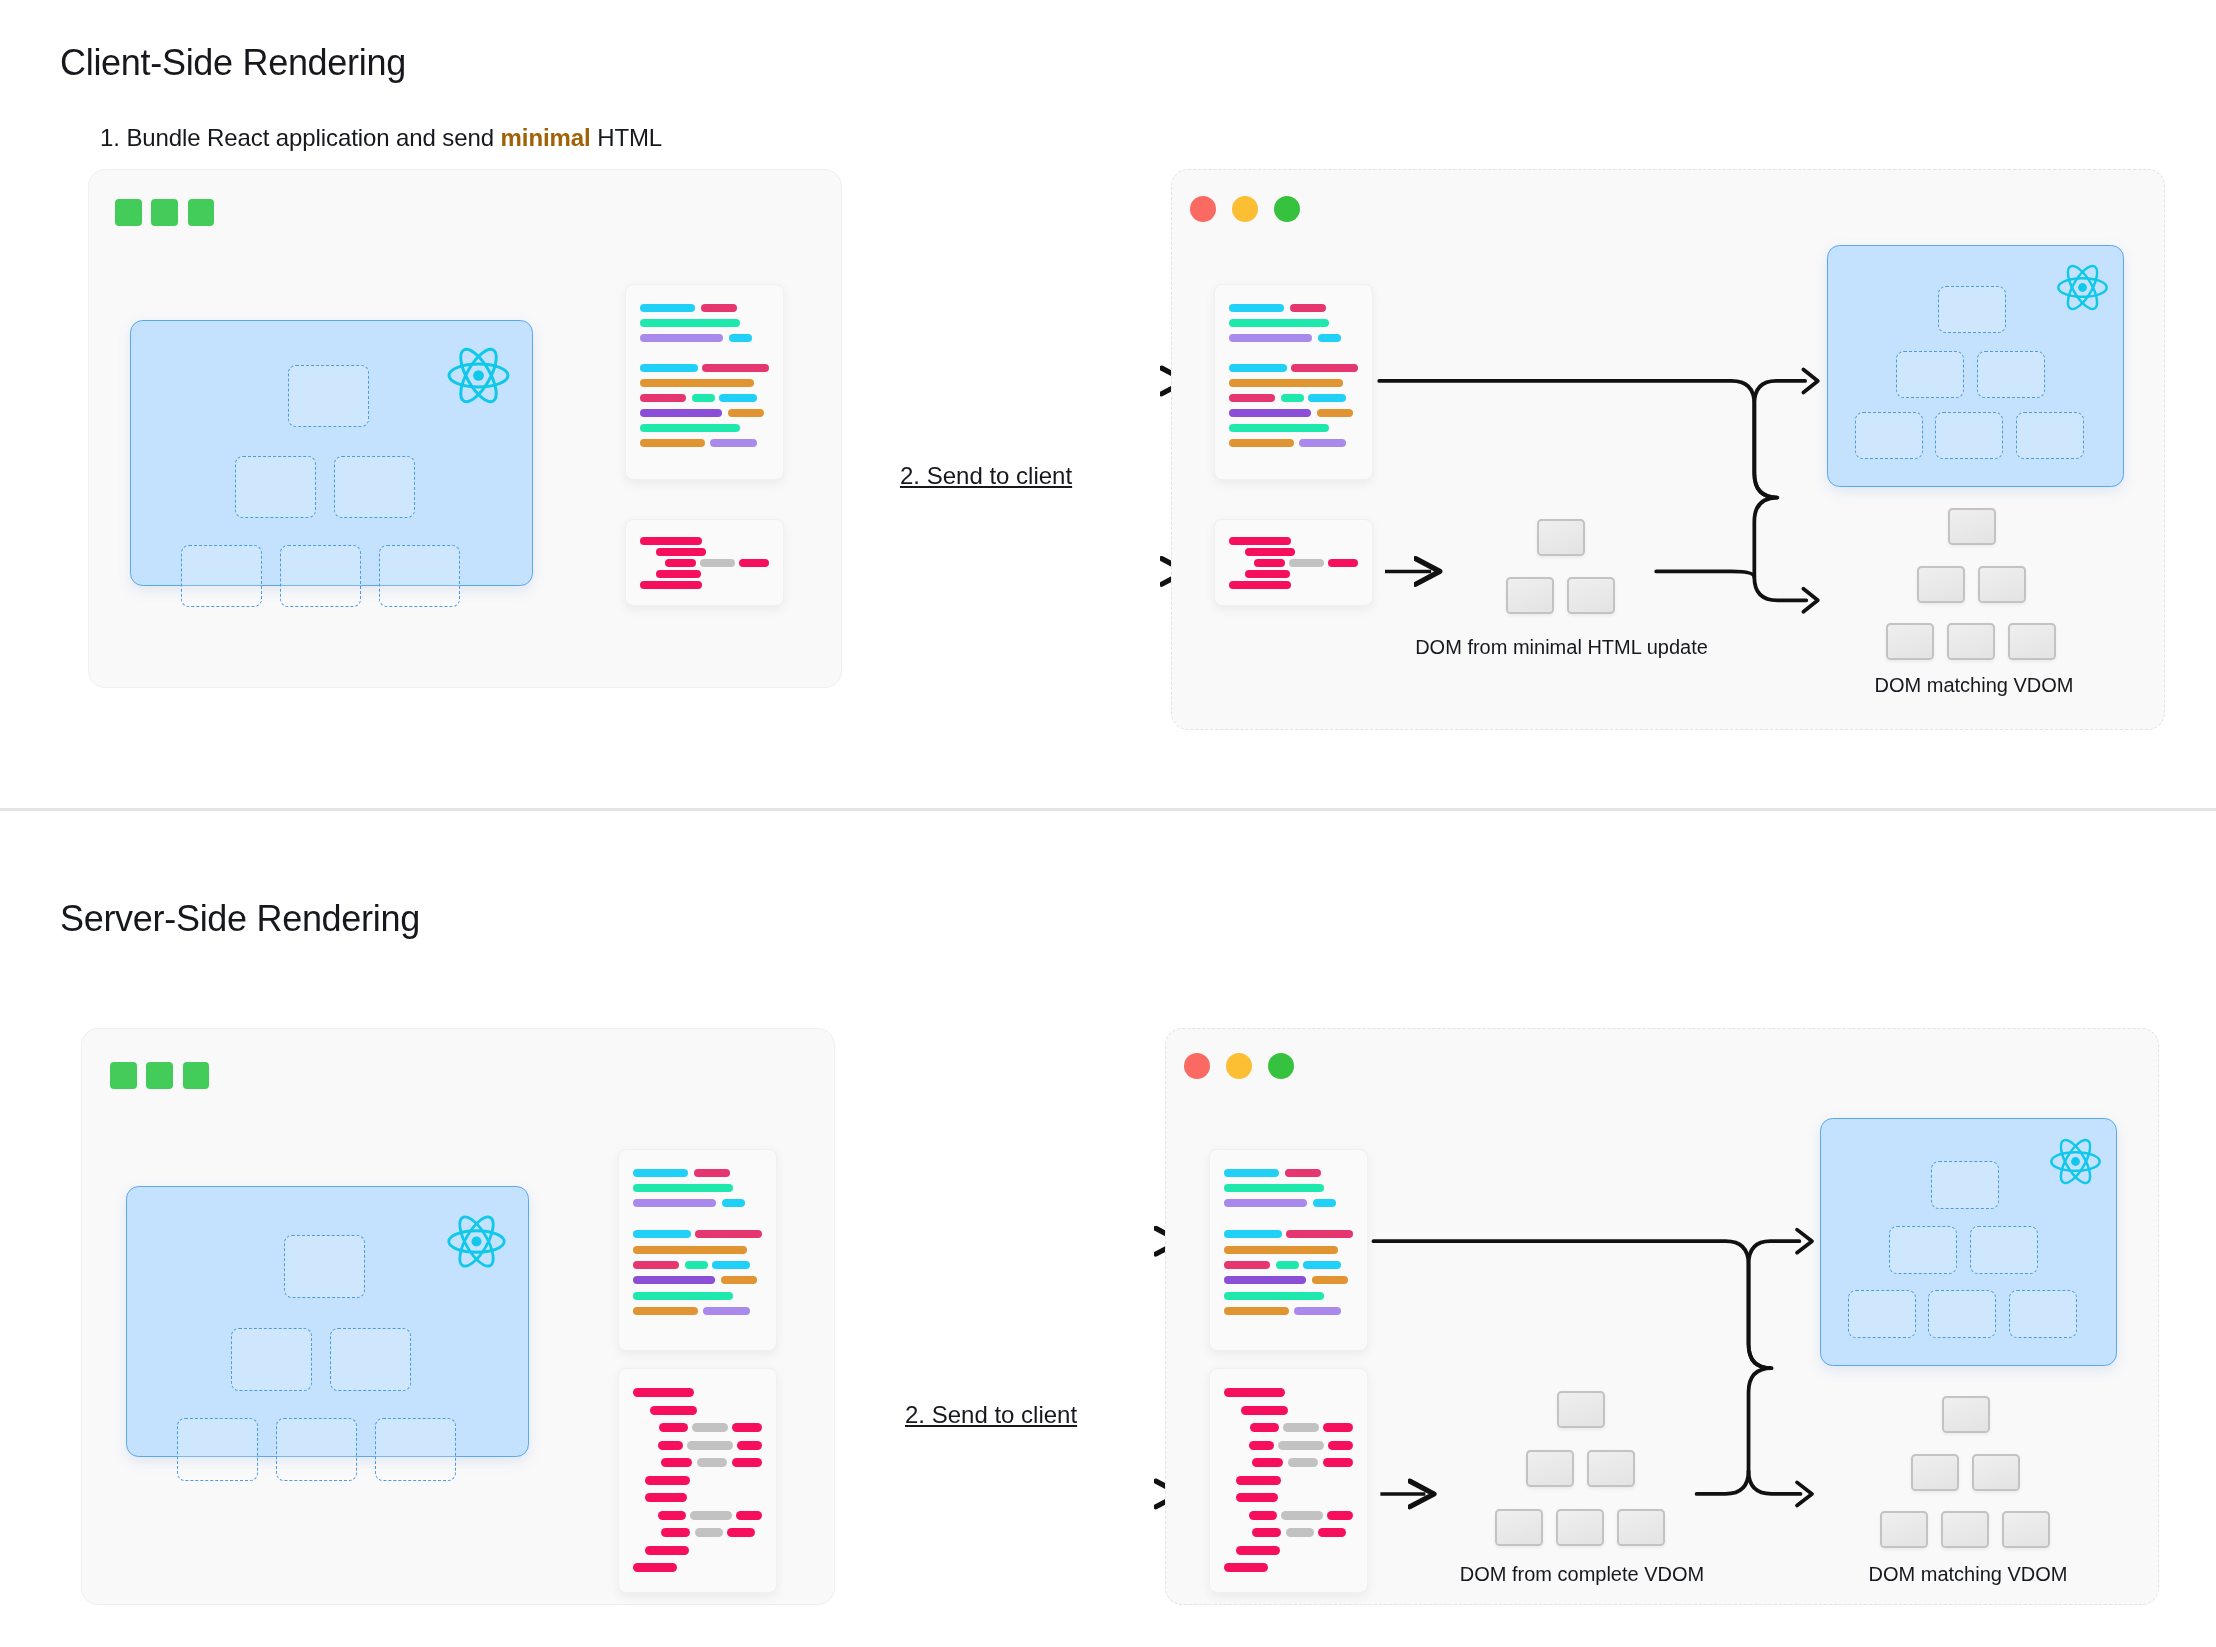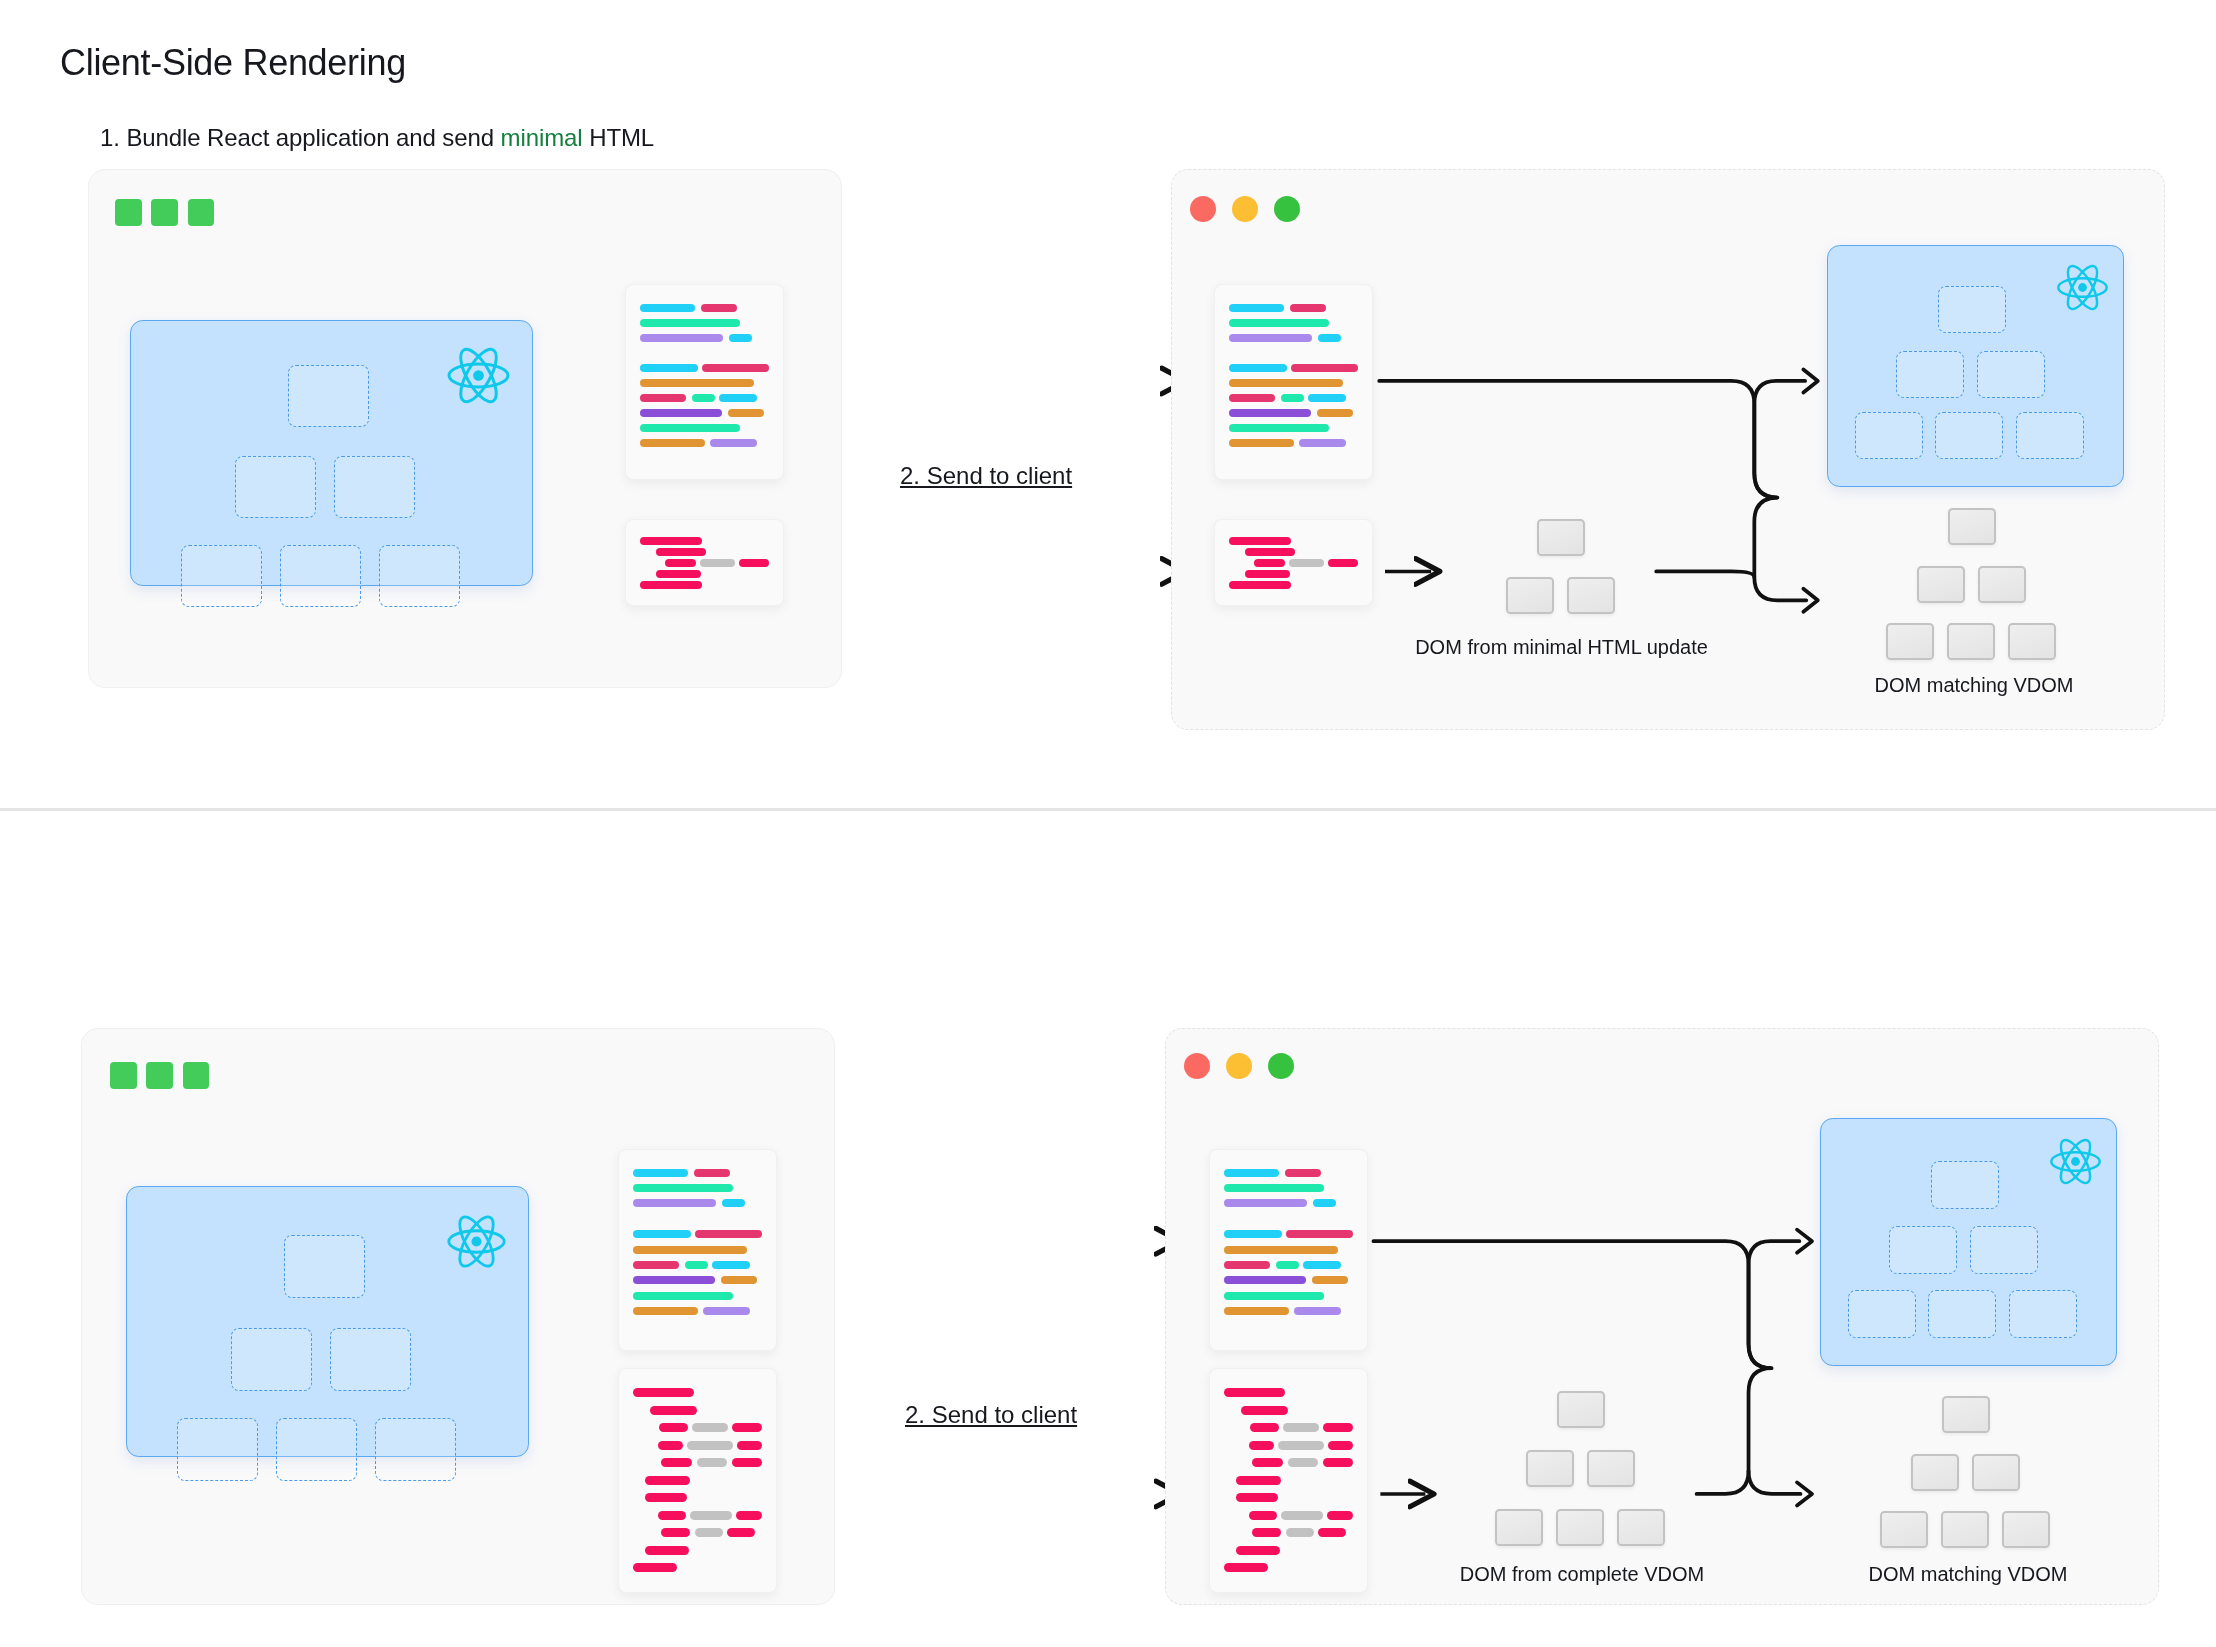--- a/index.html
+++ b/index.html
@@ -33,21 +33,21 @@
   #ssr-title { left: 60px; top: 898px; }
 
   .step-label {
     position: absolute;
     font-size: 24px;
     font-weight: 400;
     color: #16181d;
     white-space: nowrap;
     letter-spacing: -0.1px;
   }
-  .step-label .hl-pink { color: #15803d; }
+  .step-label .hl-pink { color: #a16207; font-weight: bold; }
   .step-label .hl-teal { color: #14d8a8; }
 
   
   .panel {
     position: absolute;
     background: #f9f9fa;
     border: 1.2px solid #efefef;
     border-radius: 17.3px;
   }
   .panel.dashed {
@@ -405,20 +405,21 @@
       <path d="M3125,640 L3150,660 L3125,680" fill="none" stroke="#111" stroke-width="6.5" stroke-linecap="round" stroke-linejoin="round"></path>
       <path d="M3125,1020 L3150,1040 L3125,1060" fill="none" stroke="#111" stroke-width="6.5" stroke-linecap="round" stroke-linejoin="round"></path>
     </svg>
 
   </div>
 
   <div class="section-divider"></div>
 
   <div class="section" id="section-ssr">
 
+    <div class="section-title" id="ssr-title" style="top:85px;">Server-Side Rendering</div>
 
 
 
     <div class="panel" style="left:81px; top:215px; width:754px; height:577px;"></div>
 
     <div class="server-dots" style="left:110px; top:249px;">
       <span class="sq"></span>
       <span class="sq"></span>
       <span class="sq"></span>
     </div>

